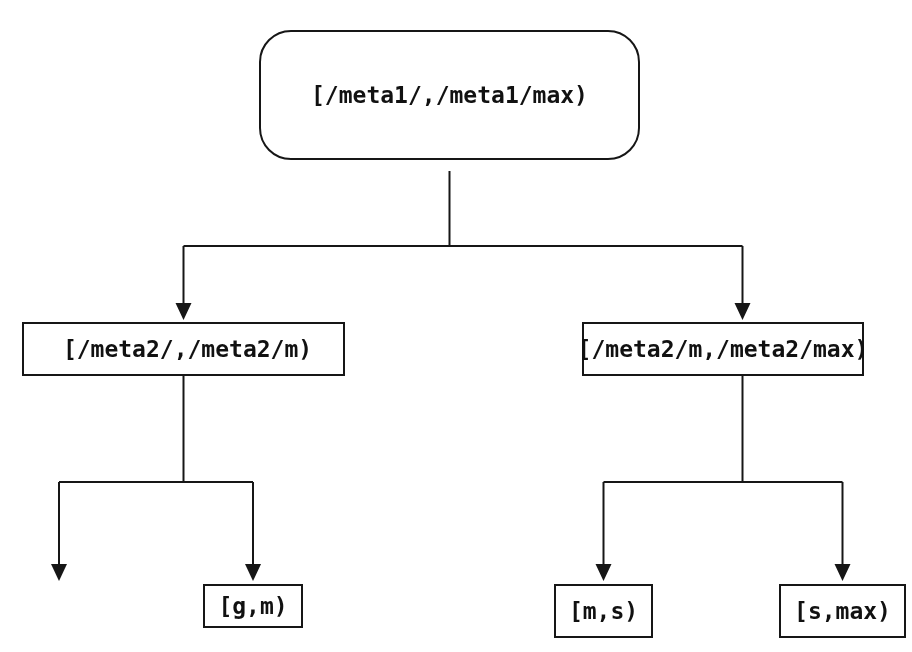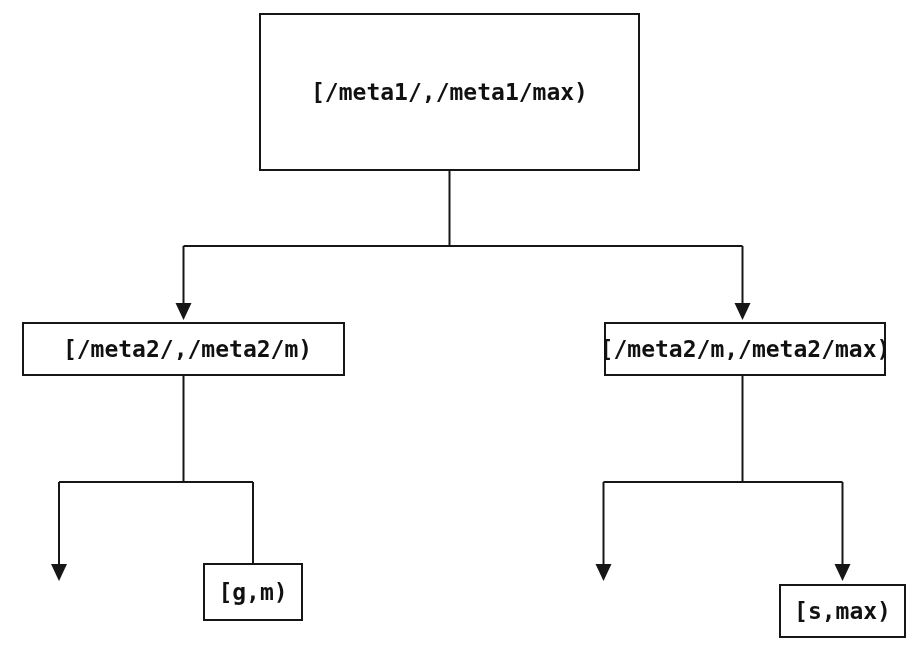--- a/index.html
+++ b/index.html
@@ -25,25 +25,25 @@
     justify-content: center;
   }
   .node .label {
     color: var(--text, #111111);
     font-size: 23px;
     font-weight: bold;
     line-height: 1;
     white-space: pre;
   }
   
-  .node-root        { left: 259px; top: 13px;  width: 381px; height: 158px; }
+  .node-root        { left: 259px; top: 30px;  width: 381px; height: 130px; border-radius: 32px; }
   .node-child-left  { left: 22px;  top: 322px; width: 323px; height: 54px; padding-left: 8px; }
-  .node-child-right { left: 604px; top: 322px; width: 282px; height: 54px; }
+  .node-child-right { left: 582px; top: 322px; width: 282px; height: 54px; }
   .node-leaf-ag     { left: 8px;   top: 584px; width: 102px; height: 54px; }
-  .node-leaf-gm     { left: 203px; top: 563px; width: 100px; height: 58px; }
+  .node-leaf-gm     { left: 203px; top: 584px; width: 100px; height: 44px; }
   .node-leaf-ms     { left: 554px; top: 584px; width: 99px;  height: 54px; }
   .node-leaf-smax   { left: 779px; top: 584px; width: 127px; height: 54px; align-items: center; }
 
   .connectors {
     position: absolute;
     left: 0;
     top: 0;
     width: 912px;
     height: 652px;
     pointer-events: none;
@@ -103,18 +103,21 @@
 
   <div class="node node-child-right">
     <span class="label">[/meta2/m,/meta2/max)</span>
   </div>
 
 
   <div class="node node-leaf-gm">
     <span class="label">[g,m)</span>
   </div>
 
+  <div class="node node-leaf-ms">
+    <span class="label">[m,s)</span>
+  </div>
 
   <div class="node node-leaf-smax">
     <span class="label">[s,max)</span>
   </div>
 
 </div>
 
 </body></html>

